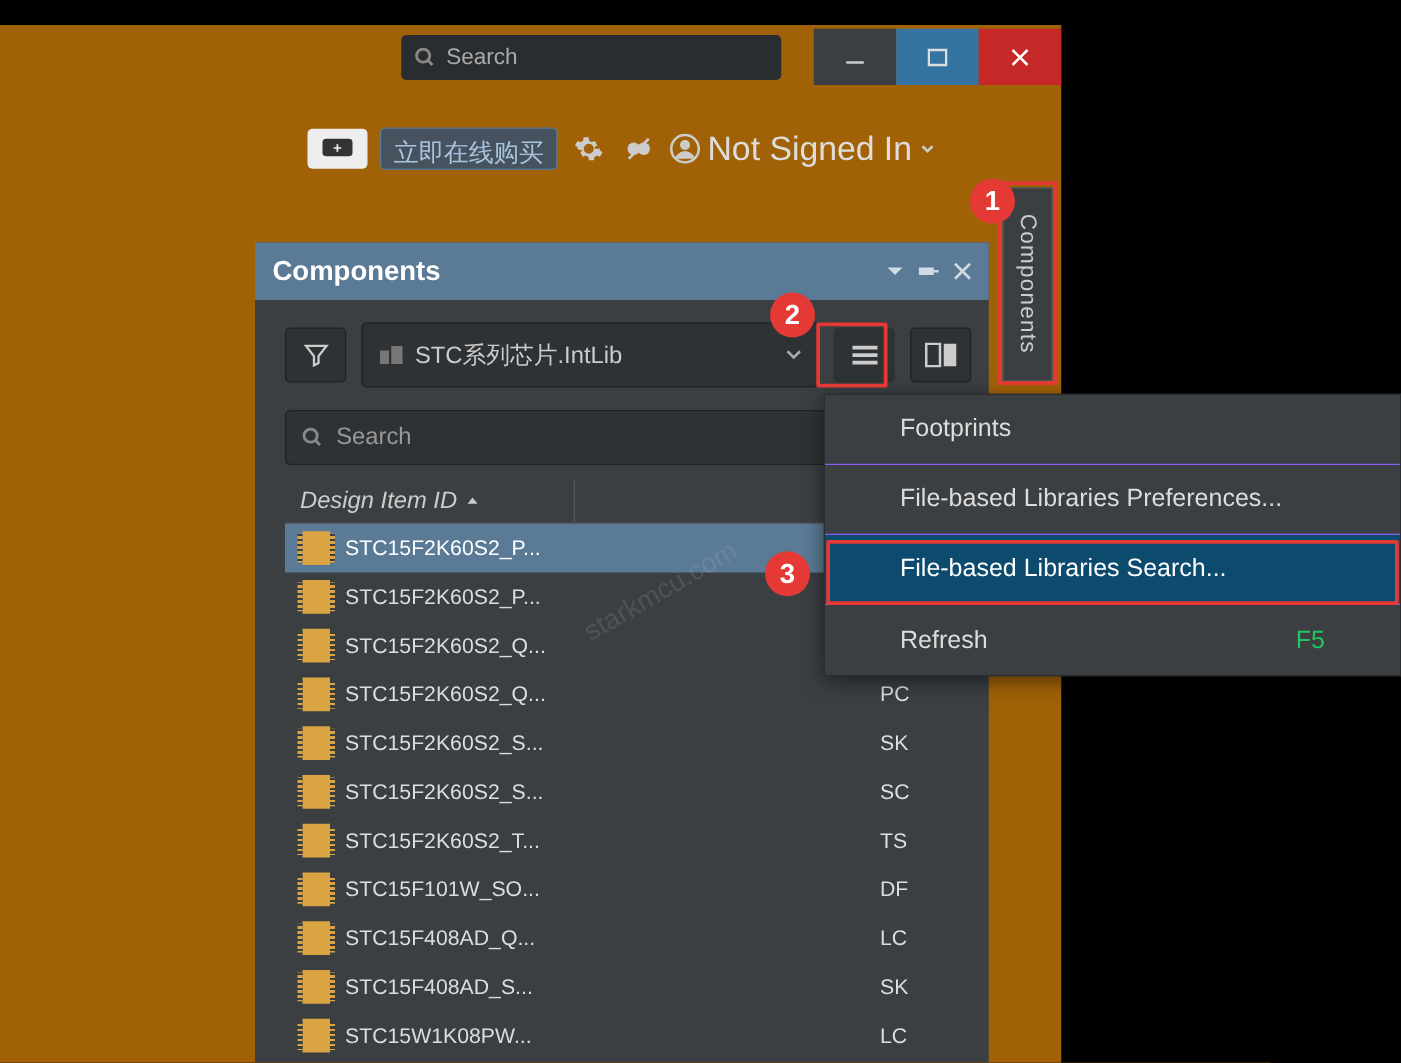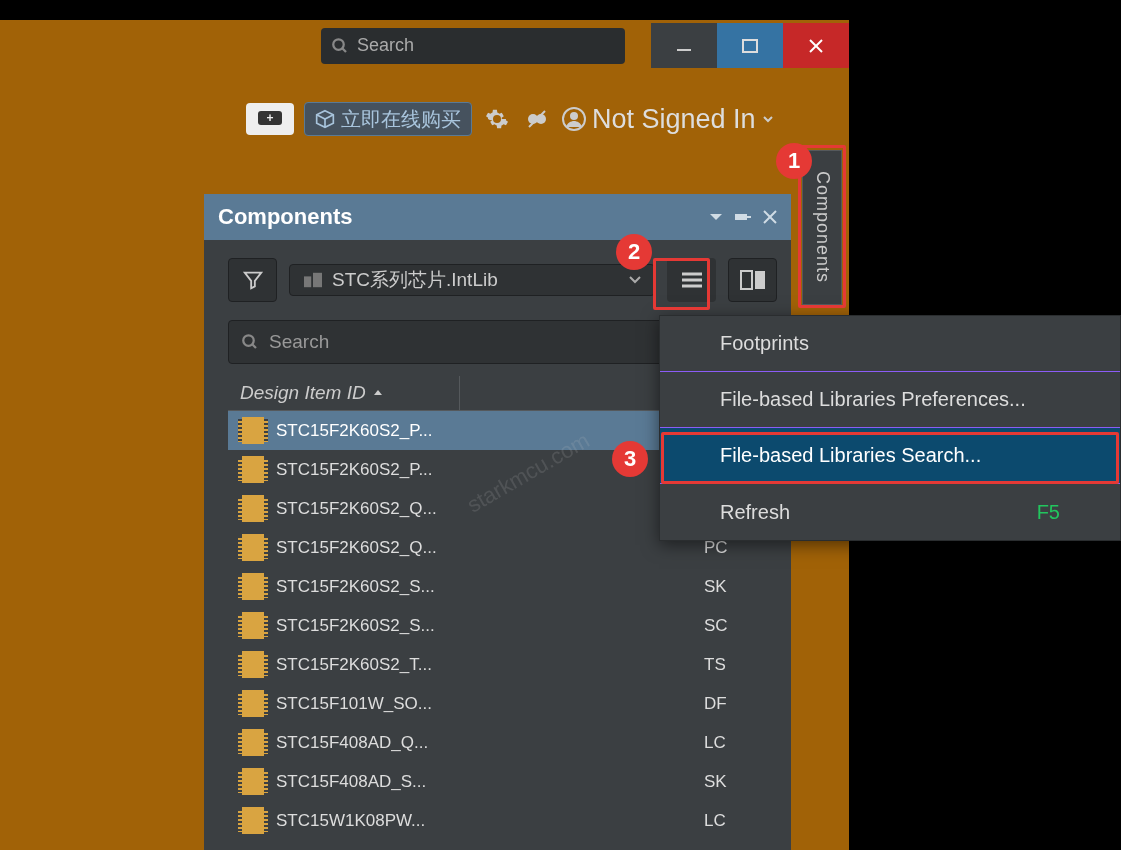--- a/index.html
+++ b/index.html
@@ -13,32 +13,32 @@
 .search-box svg { margin-right: 8px; flex-shrink: 0; }
 .win-controls { display: flex; margin-left: 26px; }
 .win-btn { width: 66px; height: 45px; display: flex; align-items: center; justify-content: center; }
 .win-min { background: #3b3f42; color: #bbb; }
 .win-max { background: #3573a3; color: #ddd; }
 .win-close { background: #c62828; color: #fff; }
 
 
 .toolbar-row { position: absolute; top: 97px; left: 246px; right: 0; height: 42px; display: flex; align-items: center; gap: 10px; }
 .message-btn { width: 48px; height: 32px; background: #eee; border-radius: 4px; display: flex; align-items: center; justify-content: center; }
-.buy-btn { height: 34px; padding: 0 10px; background: #46525e; border: 1px solid #5a7a95; border-radius: 4px; display: flex; align-items: center; color: #a8c4dc; font-size: 20px; gap: 6px; }
+.buy-btn { height: 34px; padding: 0 10px; background: #46525e; border: 1px solid #5a7a95; border-radius: 4px; display: flex; align-items: center; color: #a8c4dc; font-size: 20px; gap: 6px; flex-direction: column; }
 .icon-btn { width: 30px; height: 30px; display: flex; align-items: center; justify-content: center; color: #ccc; }
 .user-area { display: flex; align-items: center; color: #ddd; font-size: 27px; gap: 6px; }
 
 
 .panel { position: absolute; left: 204px; top: 193px; width: 587px; bottom: 0; background: #3b3f42; }
 .panel-header { height: 46px; background: #5a7a95; display: flex; align-items: center; padding: 0 14px; color: #fff; font-size: 22px; font-weight: 600; }
 .panel-header-controls { margin-left: auto; display: flex; gap: 12px; align-items: center; color: #d0dce5; }
 
 .panel-toolbar { display: flex; align-items: center; padding: 18px 14px 12px 24px; gap: 12px; }
 .funnel-btn { width: 49px; height: 44px; background: #2f3234; border: 1px solid #1f2123; border-radius: 4px; display: flex; align-items: center; justify-content: center; }
-.library-select { flex: 1; height: 32px; background: #2f3234; border: 1px solid #1f2123; border-radius: 4px; display: flex; align-items: center; padding: 0 12px; color: #ccc; font-size: 19px; }
+.library-select { flex: 1; height: 52px; background: #2f3234; border: 1px solid #1f2123; border-radius: 4px; display: flex; align-items: center; padding: 0 12px; color: #ccc; font-size: 19px; }
 .library-select .chev { margin-left: auto; }
 .hamburger-btn { width: 49px; height: 44px; background: #2f3234; border-radius: 4px; display: flex; align-items: center; justify-content: center; }
 .layout-btn { width: 49px; height: 44px; background: #2f3234; border: 1px solid #1f2123; border-radius: 4px; display: flex; align-items: center; justify-content: center; }
 
 .panel-search { margin: 6px 14px 12px 24px; height: 44px; background: #2f3234; border: 1px solid #1f2123; border-radius: 4px; display: flex; align-items: center; padding: 0 12px; color: #999; font-size: 19px; gap: 10px; }
 
 .table-header { display: flex; margin: 4px 14px 0 24px; height: 35px; border-bottom: 1px solid #55595c; }
 .th { color: #ccc; font-size: 19px; display: flex; align-items: center; padding: 0 12px; font-style: italic; }
 .th-name { width: 232px; border-right: 1px solid #55595c; }
 .th-desc { flex: 1; justify-content: flex-end; }

